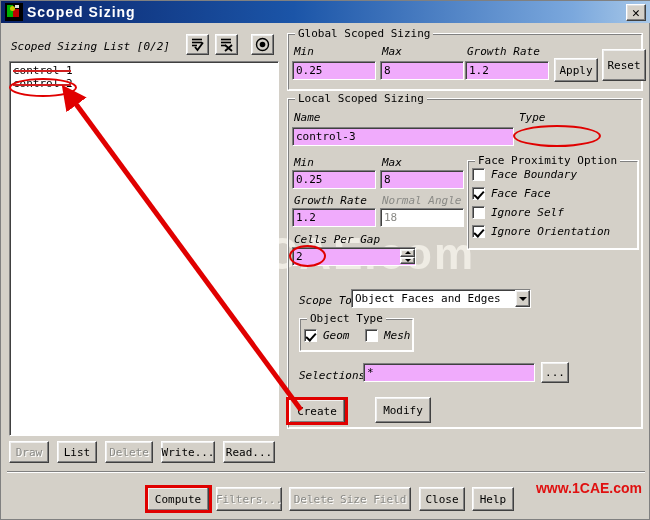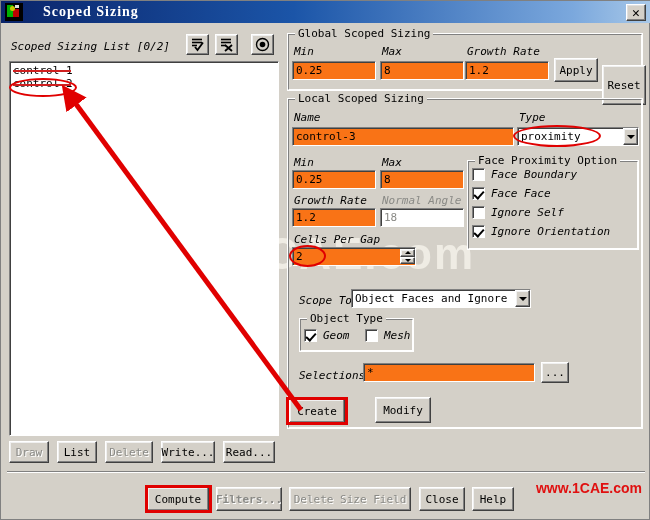--- a/index.html
+++ b/index.html
@@ -39,26 +39,25 @@
   }
   .app-icon i {
     position: absolute; display: block;
   }
   .ic-g { left: 1px; top: 1px; width: 6px; height: 12px; background: #00b000; }
   .ic-r { left: 7px; top: 5px; width: 6px; height: 8px; background: #c00000; }
   .ic-y { left: 4px; top: 2px; width: 5px; height: 5px; background: #c8c800; border-radius: 50%; }
   .ic-w { left: 9px; top: 1px; width: 4px; height: 3px; background: #e0e0e0; }
   .title-text {
     color: #fff;
-    font-family: Liberation Serif, serif;
+    font-family: Liberation Sans, sans-serif;
     font-size: 14px;
     font-weight: bold;
     letter-spacing: 1px;
     white-space: nowrap;
-    margin-left: 16px;
   }
   .title-spacer { flex: 1 1 auto; }
   .close-btn {
     width: 20px; height: 17px;
     background: #d4d0c8;
     border: 1px solid;
     border-color: #ffffff #404040 #404040 #ffffff;
     box-shadow: inset -1px -1px 0 #808080, inset 1px 1px 0 #dfdfdf;
     display: flex; align-items: center; justify-content: center;
     font-size: 13px; font-weight: bold; line-height: 1;
@@ -66,21 +65,21 @@
     margin-right: 3px;
     cursor: pointer;
     box-sizing: border-box;
   }
 
   
   .lbl { font-size: 11px; color: #000; white-space: nowrap; font-style: italic; }
   .lbl.dim { color: #8a8a86; }
 
   .field {
-    background: #f97316;
+    background: #f0abfc;
     border: 1px solid;
     border-color: #808080 #ffffff #ffffff #808080;
     box-shadow: inset 1px 1px 0 #404040;
     box-sizing: border-box;
     font-family: "DejaVu Sans Mono", "Liberation Mono", monospace;
     font-size: 11px;
     color: #000;
     padding: 1px 3px;
     display: flex; align-items: center;
     overflow: hidden; white-space: nowrap;
@@ -359,34 +358,30 @@
     <div class="gbinner"></div>
     <div class="gb-title">Global Scoped Sizing</div>
   </div>
   <div class="lbl" style="position:absolute; left:293px; top:44px;">Min</div>
   <div class="lbl" style="position:absolute; left:381px; top:44px;">Max</div>
   <div class="lbl" style="position:absolute; left:466px; top:44px;">Growth Rate</div>
   <div class="field" style="position:absolute; left:291px; top:60px; width:84px; height:19px;">0.25</div>
   <div class="field" style="position:absolute; left:379px; top:60px; width:84px; height:19px;">8</div>
   <div class="field" style="position:absolute; left:464px; top:60px; width:84px; height:19px;">1.2</div>
   <div class="btn" style="position:absolute; left:553px; top:57px; width:44px; height:24px;">Apply</div>
-  <div class="btn" style="position:absolute; left:601px; top:64px; width:44px; height:40px;">Reset</div>
+  <div class="btn" style="position:absolute; left:601px; top:48px; width:44px; height:32px;">Reset</div>
 
   <div class="groupbox" style="left:286px; top:97px; width:356px; height:331px;">
     <div class="gbinner"></div>
     <div class="gb-title">Local Scoped Sizing</div>
   </div>
 
   <div class="lbl" style="position:absolute; left:293px; top:110px;">Name</div>
   <div class="lbl" style="position:absolute; left:518px; top:110px;">Type</div>
   <div class="field" style="position:absolute; left:291px; top:126px; width:222px; height:19px;">control-3</div>
-  <div class="combo" style="position:absolute; left:516px; top:126px; width:122px; height:19px;">
-    <span class="cb-text">proximity</span>
-    <span class="cb-arrow"></span>
-  </div>
 
   <div class="lbl" style="position:absolute; left:293px; top:155px;">Min</div>
   <div class="lbl" style="position:absolute; left:381px; top:155px;">Max</div>
   <div class="field" style="position:absolute; left:291px; top:169px; width:84px; height:19px;">0.25</div>
   <div class="field" style="position:absolute; left:379px; top:169px; width:84px; height:19px;">8</div>
 
   <div class="lbl" style="position:absolute; left:293px; top:193px;">Growth Rate</div>
   <div class="lbl dim" style="position:absolute; left:381px; top:193px;">Normal Angle</div>
   <div class="field" style="position:absolute; left:291px; top:207px; width:84px; height:19px;">1.2</div>
   <div class="field dim" style="position:absolute; left:379px; top:207px; width:84px; height:19px;">18</div>
@@ -416,21 +411,21 @@
     <span class="cbox"></span>
     <span class="lbl">Ignore Self</span>
   </div>
   <div class="cbrow" style="position:absolute; left:471px; top:224px;">
     <span class="cbox on"></span>
     <span class="lbl">Ignore Orientation</span>
   </div>
 
   <div class="lbl" style="position:absolute; left:298px; top:293px;">Scope To</div>
   <div class="combo" style="position:absolute; left:350px; top:288px; width:180px; height:19px;">
-    <span class="cb-text">Object Faces and Ignore</span>
+    <span class="cb-text">Object Faces and Edges</span>
     <span class="cb-arrow"></span>
   </div>
 
   <div class="groupbox" style="left:298px; top:317px; width:115px; height:34px;">
     <div class="gbinner"></div>
     <div class="gb-title">Object Type</div>
   </div>
   <div class="cbrow" style="position:absolute; left:303px; top:328px;">
     <span class="cbox on"></span>
     <span class="lbl">Geom</span>
@@ -442,21 +437,21 @@
 
   <div class="lbl" style="position:absolute; left:298px; top:368px;">Selections</div>
   <div class="field" style="position:absolute; left:362px; top:362px; width:172px; height:19px;">*</div>
   <div class="btn" style="position:absolute; left:540px; top:361px; width:28px; height:21px;">...</div>
 
   <div class="btn" style="position:absolute; left:288px; top:398px; width:56px; height:24px;">Create</div>
   <div class="btn" style="position:absolute; left:374px; top:396px; width:56px; height:26px;">Modify</div>
 
   <div class="hsep" style="left:6px; top:470px; width:638px;"></div>
   <div class="btn" style="position:absolute; left:146px; top:486px; width:62px; height:24px;">Compute</div>
-  <div class="btn disabled" style="position:absolute; left:215px; top:486px; width:66px; height:24px;font-weight:bold;">Filters...</div>
+  <div class="btn disabled" style="position:absolute; left:215px; top:486px; width:66px; height:24px;">Filters...</div>
   <div class="btn disabled" style="position:absolute; left:288px; top:486px; width:122px; height:24px;">Delete Size Field</div>
   <div class="btn" style="position:absolute; left:418px; top:486px; width:46px; height:24px;">Close</div>
   <div class="btn" style="position:absolute; left:471px; top:486px; width:42px; height:24px;">Help</div>
 
   <div class="wm-logo" style="left:529px; top:478px; width:118px;">
     <div class="wm-url">www.1CAE.com</div>
   </div>
 
   <svg class="anno" style="left:0; top:0; width:650px; height:520px;" viewBox="0 0 650 520">
     <defs>

